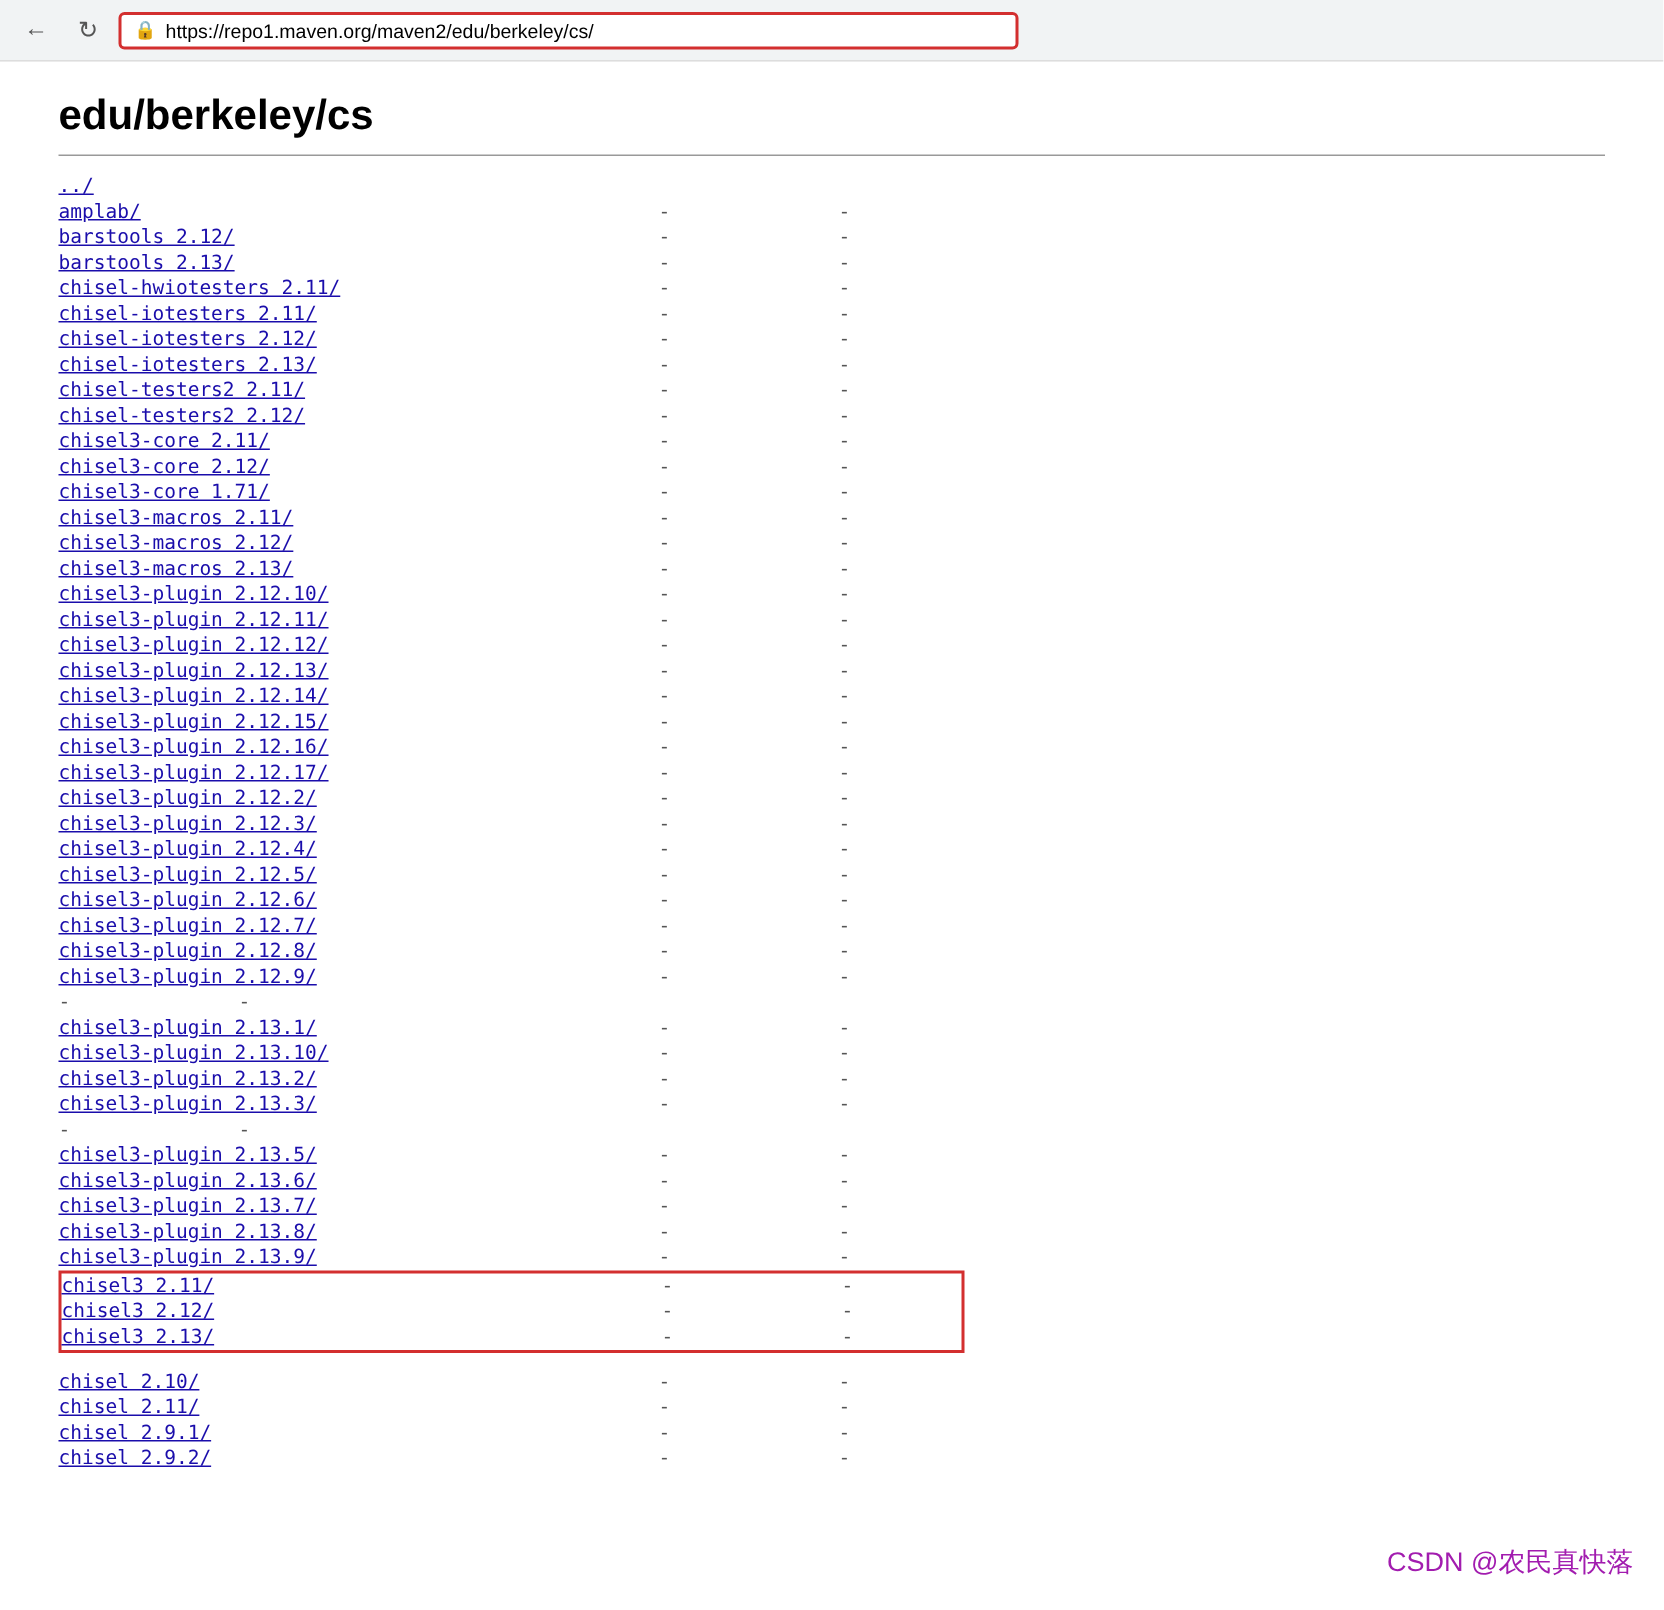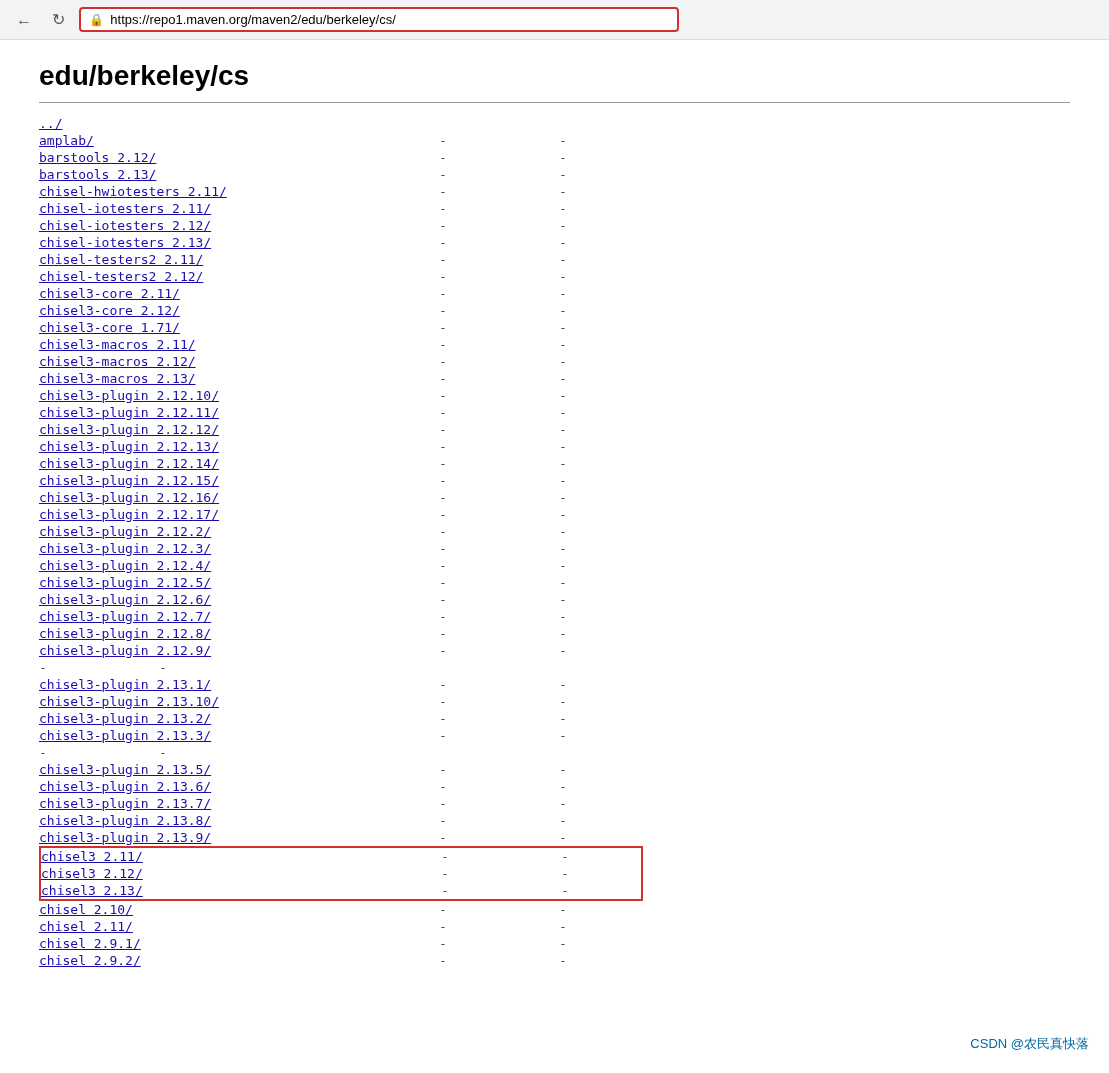--- a/index.html
+++ b/index.html
@@ -98,22 +98,22 @@
     .file-size {
       min-width: 80px;
       color: #555;
       text-align: left;
     }
 
     .watermark {
       position: fixed;
       bottom: 20px;
       right: 20px;
-      font-size: 13px;
-      color: #0369a1;
+      font-size: 18px;
+      color: #a21caf;
       font-family: Arial, sans-serif;
     }
   </style>
 </head>
 <body>
 
 <div class="browser-chrome">
   <button class="nav-btn">←</button>
   <button class="nav-btn">↻</button>
   <div class="address-bar-wrapper">
@@ -291,21 +291,21 @@
         <div class="file-date">-</div>
         <div class="file-size">-</div>
       </div><div class="file-row">
         <div class="file-name"><a href="#">chisel3-plugin 2.13.8/</a></div>
         <div class="file-date">-</div>
         <div class="file-size">-</div>
       </div><div class="file-row">
         <div class="file-name"><a href="#">chisel3-plugin 2.13.9/</a></div>
         <div class="file-date">-</div>
         <div class="file-size">-</div>
-      </div><div style="display: inline-block; border: 2px solid rgb(211, 47, 47); margin-bottom: 0px;"><div class="file-row">
+      </div><div style="display: inline-block; border: 2px solid rgb(211, 47, 47); margin-bottom: 11px;"><div class="file-row">
           <div class="file-name"><a href="#">chisel3 2.11/</a></div>
           <div class="file-date">-</div>
           <div class="file-size">-</div>
         </div><div class="file-row">
           <div class="file-name"><a href="#">chisel3 2.12/</a></div>
           <div class="file-date">-</div>
           <div class="file-size">-</div>
         </div><div class="file-row">
           <div class="file-name"><a href="#">chisel3 2.13/</a></div>
           <div class="file-date">-</div>

